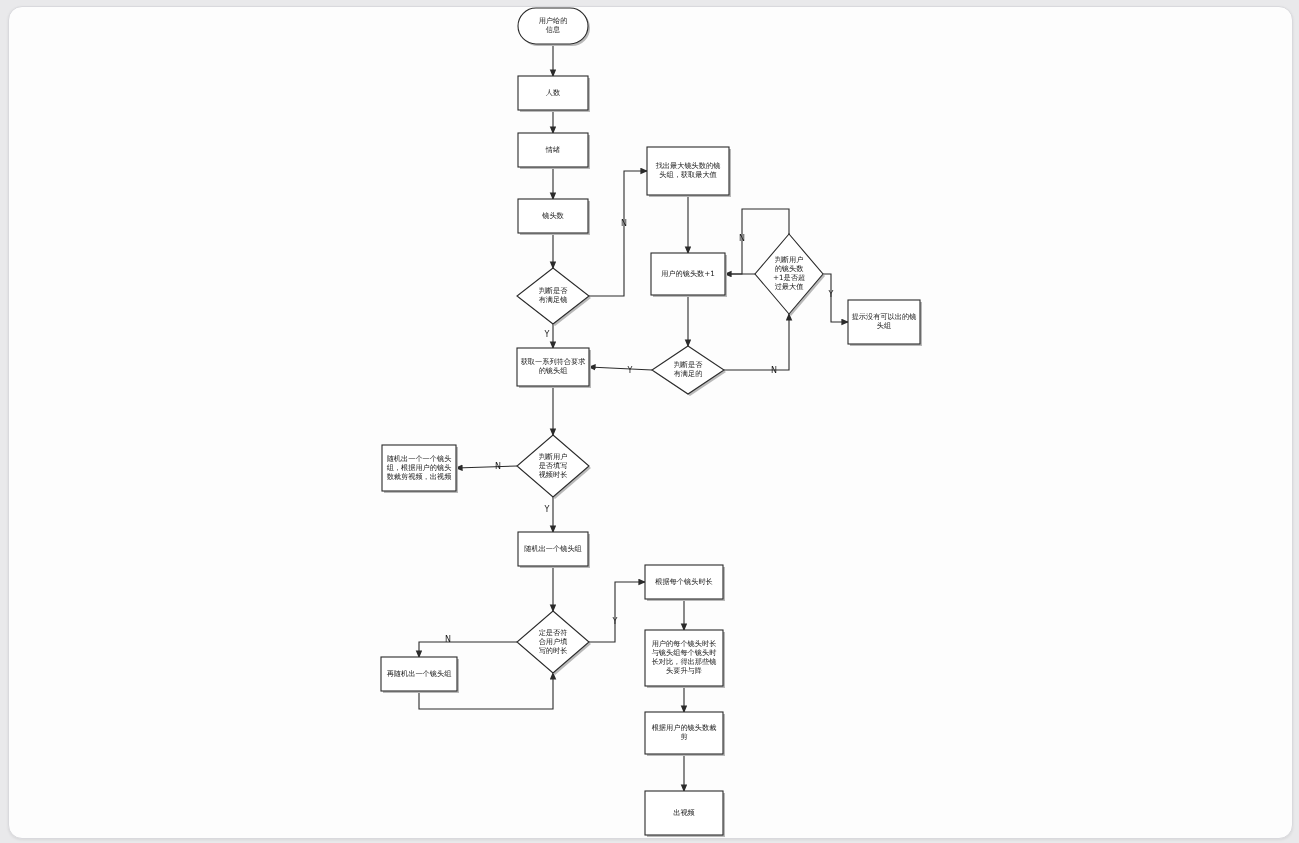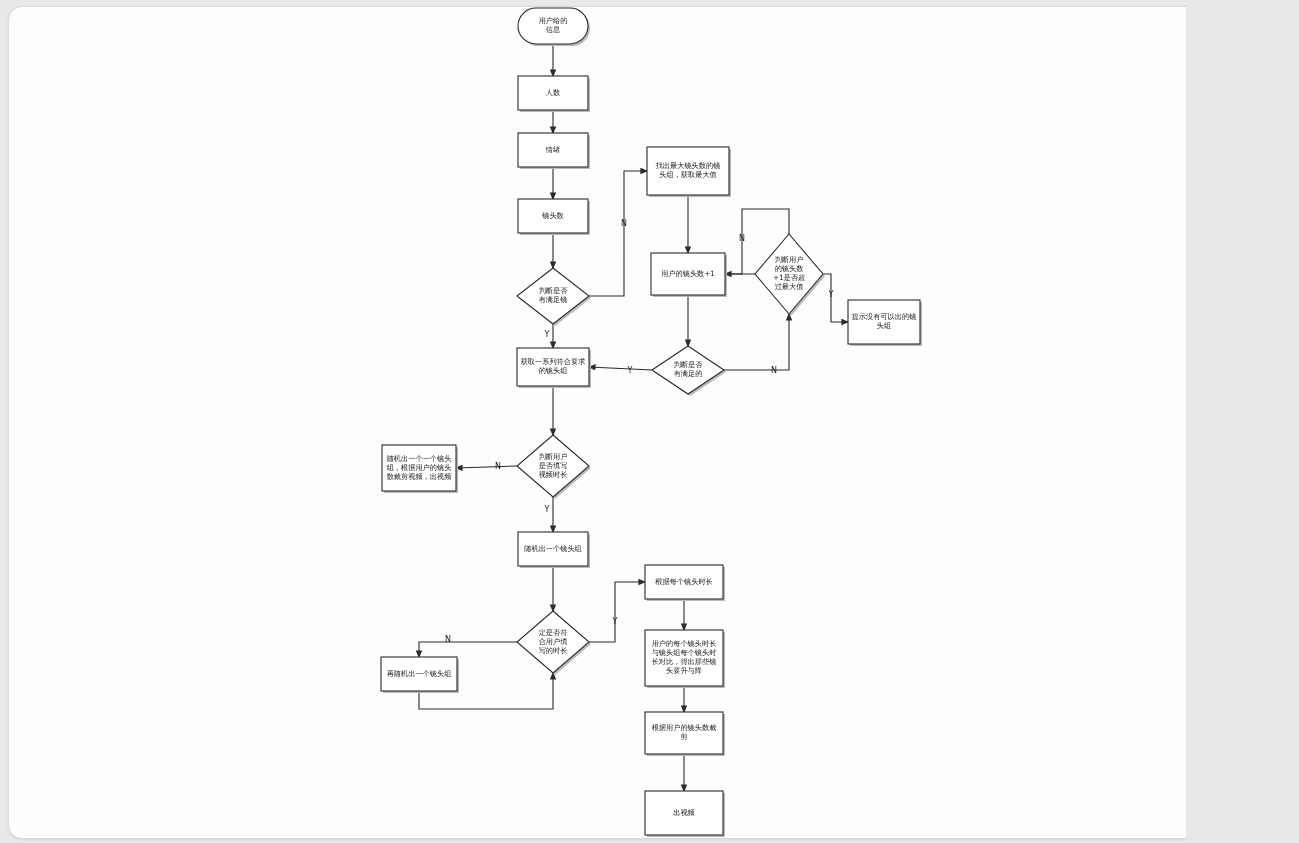--- a/index.html
+++ b/index.html
@@ -3,21 +3,21 @@
 <meta charset="utf-8">
 <style>
   html, body {
     margin: 0;
     padding: 0;
     background: #e8e8ea;
     font-family: "DejaVu Sans", "Liberation Sans", sans-serif;
   }
   #page {
     position: relative;
-    width: 1186px;
+    width: 1299px;
     height: 843px;
     background: #e9e9eb;
     overflow: hidden;
   }
   #canvas {
     position: absolute;
     left: 8px;
     top: 6px;
     width: 1283px;
     height: 831px;

